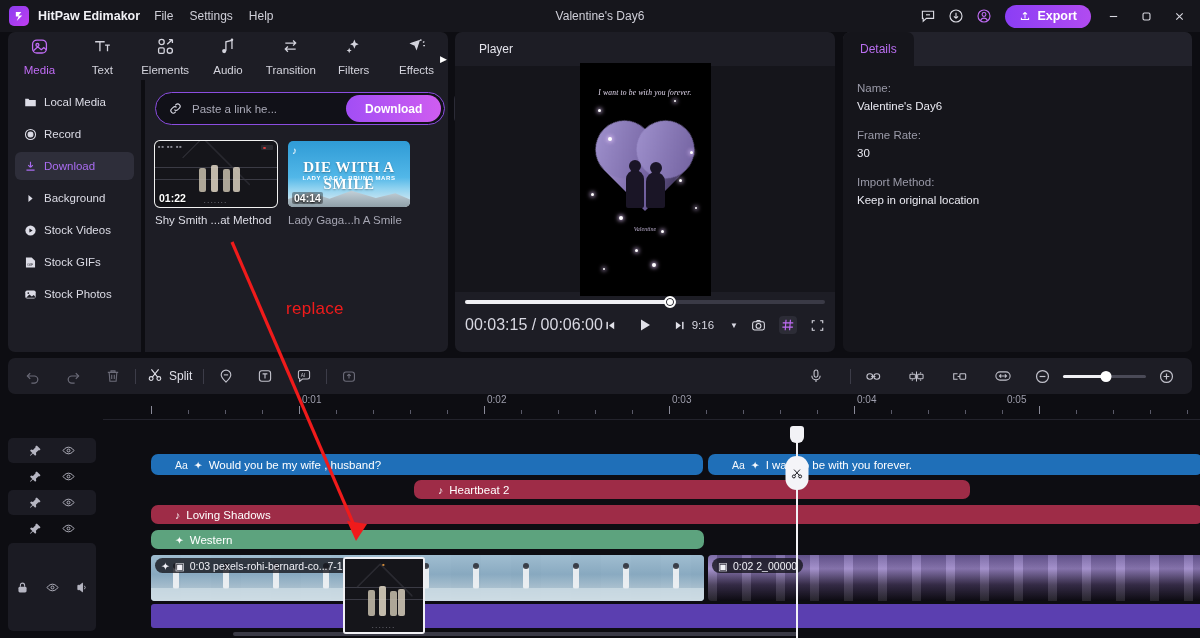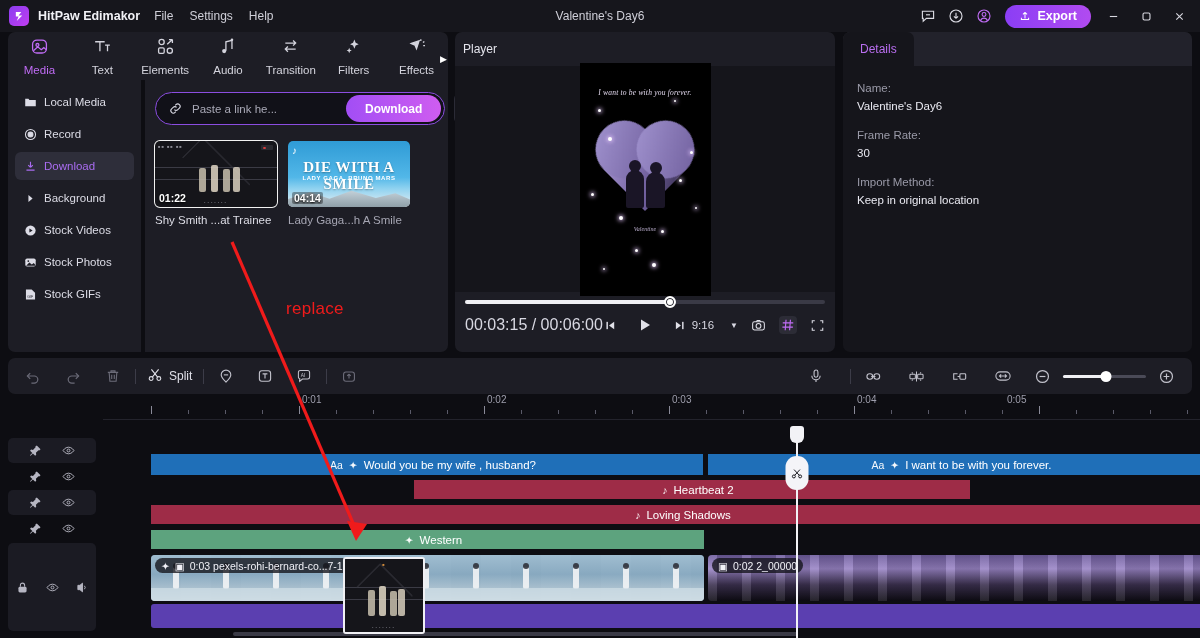--- a/index.html
+++ b/index.html
@@ -144,21 +144,21 @@
     position:absolute; left:286px; top:299px; color:#f01b1b;
     font-size:17px; letter-spacing:.3px;
   }
   .anno-svg { position:absolute; left:0; top:0; width:1200px; height:638px; pointer-events:none; }
 
   
   .player {
     position:absolute; left:455px; top:32px; width:380px; height:320px;
     background:#1d1d25; border-radius:7px;
   }
-  .player-head { height:34px; display:flex; align-items:center; padding-left:8px;
+  .player-head { height:34px; display:flex; align-items:center; padding-left:24px;
     font-size:12px; color:#e4e4ec; }
   .stage {
     position:absolute; left:0; right:0; top:34px; bottom:60px;
     background:#15151b; display:flex; align-items:center; justify-content:center;
   }
   .video {
     position:relative; width:131px; height:233px; background:#000; overflow:hidden;
   }
   .vtext {
     position:absolute; left:0; right:0; top:11%; text-align:center;
@@ -246,22 +246,22 @@
 
   .track-headers { position:absolute; left:8px; top:44px; width:88px; }
   .th-row { height:25px; display:flex; align-items:center; justify-content:center; gap:20px;
     border-radius:5px; margin-bottom:1px; }
   .th-row.shaded { background:#1b1b23; }
   .th-ico { color:#b6b6c2; cursor:pointer; display:flex; align-items:center; }
   .th-video { height:88px; background:#1b1b23; border-radius:5px; display:flex;
     align-items:center; justify-content:center; gap:17px; margin-top:2px; }
 
   .tracks { position:absolute; left:103px; top:44px; right:0; bottom:0; }
-  .clip { position:absolute; border-radius:0; display:flex; align-items:center;
-    padding-left:12px; gap:6px; font-size:11.5px; color:#fff; overflow:hidden; cursor:pointer;justify-content:center; }
+  .clip { position:absolute; border-radius:7px; display:flex; align-items:center;
+    padding-left:24px; gap:6px; font-size:11.5px; color:#fff; overflow:hidden; cursor:pointer; }
   .clip-text { background:#1f6fb8; height:21px; }
   .clip-audio { background:#9e2c47; height:19px; }
   .clip-fx    { background:#5da37e; height:19px; }
   .clip .ctag { font-size:10.5px; opacity:.95; }
   .clip-label { white-space:nowrap; }
 
   .vclip { position:absolute; height:46px; border-radius:4px; overflow:hidden; cursor:pointer; }
   .vclip .badge {
     position:absolute; left:4px; top:3px; height:15px; display:flex; align-items:center;
     gap:5px; padding:0 6px; border-radius:8px; background:rgba(18,18,24,.78);
@@ -466,35 +466,35 @@
         <svg width="13" height="13" viewBox="0 0 16 16" fill="currentColor">
             <circle cx="8" cy="8" r="6.3"></circle>
             <path d="M6.6 5.4l4 2.6-4 2.6z" fill="#1d1d25"></path>
           </svg>
       </span>
       <span>Stock Videos</span>
     </div>
     <div class="sb-item">
       <span class="sb-ico">
         <svg width="13" height="13" viewBox="0 0 16 16" fill="currentColor">
+            <path d="M2.4 1.8h7l4.2 4v8.4H2.4z"></path>
+            <text x="4" y="12.4" font-size="4.4" fill="#1d1d25" font-family="Liberation Sans">GIF</text>
+          </svg>
+      </span>
+      <span>Stock GIFs</span>
+    </div>
+    <div class="sb-item">
+      <span class="sb-ico">
+        <svg width="13" height="13" viewBox="0 0 16 16" fill="currentColor">
             <rect x="1.6" y="3" width="12.8" height="10" rx="2.2"></rect>
             <path d="M2.6 12l4-4 3 2.6 2.4-2 2 2.4v1z" fill="#1d1d25"></path>
             <circle cx="5.3" cy="6.3" r="1.1" fill="#1d1d25"></circle>
           </svg>
       </span>
       <span>Stock Photos</span>
-    </div>
-    <div class="sb-item">
-      <span class="sb-ico">
-        <svg width="13" height="13" viewBox="0 0 16 16" fill="currentColor">
-            <path d="M2.4 1.8h7l4.2 4v8.4H2.4z"></path>
-            <text x="4" y="12.4" font-size="4.4" fill="#1d1d25" font-family="Liberation Sans">GIF</text>
-          </svg>
-      </span>
-      <span>Stock GIFs</span>
     </div>
   </div>
 
   <div class="media-panel">
     <div class="dl-row">
       <div class="dl-box">
         <span class="link-ico">
           <svg width="15" height="15" viewBox="0 0 20 20" fill="none" stroke="currentColor" stroke-width="1.4">
             <path d="M8.5 11.5a3.2 3.2 0 004.6 0l2.1-2.1a3.2 3.2 0 10-4.6-4.6l-1 1"></path>
             <path d="M11.5 8.5a3.2 3.2 0 00-4.6 0l-2.1 2.1a3.2 3.2 0 104.6 4.6l1-1"></path>
@@ -521,21 +521,21 @@
             <div class="fig" style="left:36%;height:24px"></div>
             <div class="fig" style="left:46%;height:27px;background:#e0d6c4"></div>
             <div class="fig" style="left:56%;height:23px"></div>
             <div class="fig" style="left:64%;height:25px;background:#d8cfbe"></div>
             <div class="topbar">■■ ■■ ■■</div>
             <div class="rec"></div>
             <div class="dots">•••••••</div>
           </div>
           <span class="dur">01:22</span>
         </div>
-        <div class="thumb-name">Shy Smith ...at Trainee</div>
+        <div class="thumb-name">Shy Smith ...at Method</div>
       </div>
 
       <div class="thumb-cell">
         <div class="thumb thumb2">
           <div class="art2">
             <div class="mtn"></div>
             <div class="note">♪</div>
             <div class="t1">DIE WITH A SMILE</div>
             <div class="t2">LADY GAGA, BRUNO MARS</div>
           </div>

